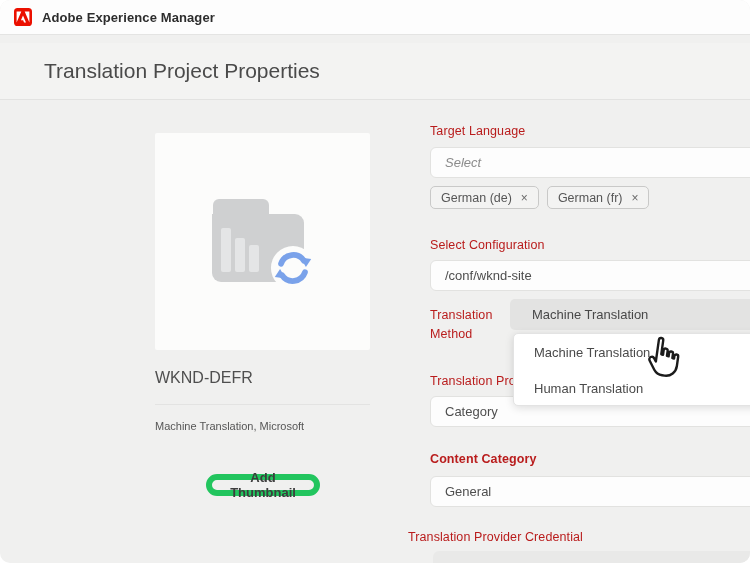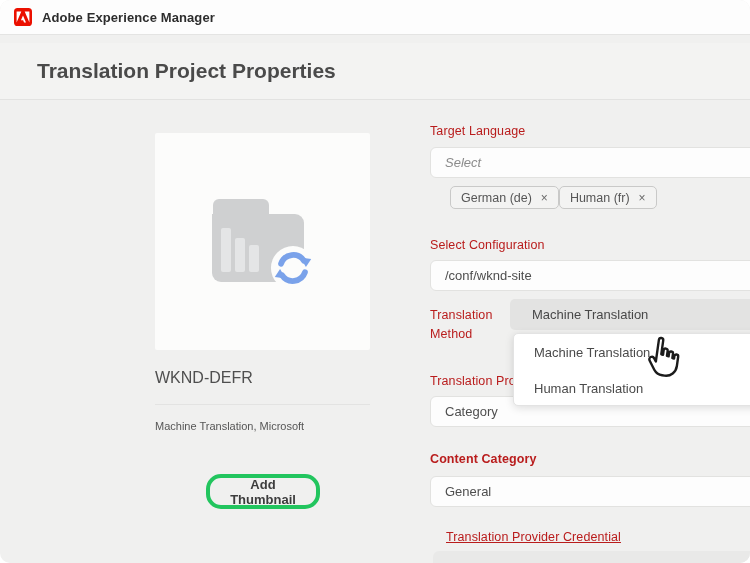--- a/index.html
+++ b/index.html
@@ -10,42 +10,42 @@
     -webkit-font-smoothing:antialiased;
   }
   
   .topbar{position:absolute;left:0;top:0;width:750px;height:35px;background:#fdfdfd;
     border-bottom:1px solid #e4e4e3;box-sizing:border-box;display:flex;align-items:center;}
   .adobe-logo{margin-left:14px;width:18px;height:18px;display:block;}
   .app-name{margin-left:10px;font-size:13px;font-weight:700;color:#2d2d2d;letter-spacing:.1px;}
   
   .title-band{position:absolute;left:0;top:43px;width:750px;height:57px;background:#f3f3f2;
     border-bottom:1px solid #e2e2e1;box-sizing:border-box;}
-  .page-title{position:absolute;left:37px;top:16px;font-size:21px;font-weight:700;color:#4a4a4a;}
+  .page-title{position:absolute;left:44px;top:16px;font-size:21px;font-weight:400;color:#4a4a4a;}
   
   .thumb-card{position:absolute;left:155px;top:133px;width:215px;height:217px;background:#fcfcfb;border-radius:2px;}
   .folder-tab{position:absolute;left:58px;top:66px;width:56px;height:18px;background:#cfd0d1;border-radius:6px 6px 0 0;}
   .folder-body{position:absolute;left:57px;top:81px;width:92px;height:68px;background:#cfd0d1;border-radius:0 9px 9px 9px;}
   .bar{position:absolute;background:#e4e5e6;border-radius:2px;width:10px;}
   .bar1{left:9px;top:14px;height:44px;}
   .bar2{left:23px;top:24px;height:34px;}
   .bar3{left:37px;top:31px;height:27px;}
   .sync-wrap{position:absolute;left:115px;top:112px;width:46px;height:46px;}
   .proj-name{position:absolute;left:155px;top:369px;font-size:16px;color:#4f4f4f;}
   .left-divider{position:absolute;left:155px;top:404px;width:215px;height:1px;background:#e3e3e2;}
   .proj-summary{position:absolute;left:155px;top:420px;font-size:11px;color:#565656;}
-  .add-thumb-btn{position:absolute;left:206px;top:474px;width:114px;height:35px;box-sizing:border-box;
-    border:4px solid #22c55e;border-radius:15px;background:transparent;display:flex;align-items:center;
+  .add-thumb-btn{position:absolute;left:206px;top:474px;width:114px;height:22px;box-sizing:border-box;
+    border:6px solid #22c55e;border-radius:15px;background:transparent;display:flex;align-items:center;
     justify-content:center;font-size:13px;font-weight:700;color:#3d3d3d;cursor:pointer;}
   
   .flabel{position:absolute;font-size:12.5px;color:#b91c1c;letter-spacing:.1px;}
   .field{position:absolute;height:31px;background:#fdfdfd;border:1px solid #e2e2e0;border-radius:6px;
     box-sizing:border-box;display:flex;align-items:center;padding:0 14px;font-size:13px;color:#4e4e4e;}
   .placeholder{font-style:italic;color:#8b8b8b;}
-  .tags-row{position:absolute;left:430px;top:186px;display:flex;margin-left:20px;}
+  .tags-row{position:absolute;left:430px;top:186px;display:flex;gap:8px;}
   .tag{display:inline-flex;align-items:center;gap:9px;height:23px;padding:0 10px;background:#f3f3f2;
     border:1px solid #c9c9c8;border-radius:5px;font-size:12.5px;color:#565656;box-sizing:border-box;}
   .tag .x{font-size:12px;color:#6a6a6a;cursor:pointer;line-height:1;}
   .method-label{width:78px;line-height:19px;}
   .select-closed{position:absolute;left:510px;top:299px;width:292px;height:31px;background:#e3e3e2;
     border-radius:5px;box-sizing:border-box;display:flex;align-items:center;padding:0 22px;font-size:13px;color:#484848;}
   .dropdown-panel{position:absolute;left:513px;top:333px;width:292px;height:73px;background:#ffffff;
     border:1px solid #e3e3e3;border-radius:5px;box-shadow:0 2px 8px rgba(0,0,0,.13);box-sizing:border-box;z-index:5;}
   .dd-option{height:36px;display:flex;align-items:center;padding-left:20px;font-size:13px;color:#4a4a4a;cursor:pointer;}
   .credential-field{position:absolute;left:433px;top:551px;width:369px;height:20px;background:#e9e9e8;border-radius:6px 6px 0 0;}
@@ -93,21 +93,21 @@
   <div class="flabel" style="left:430px;top:124px;">Target Language</div>
   <div class="field" style="left:430px;top:147px;width:372px;">
     <span class="placeholder">Select</span>
   </div>
   <div class="tags-row">
     <span class="tag">
       <span>German (de)</span>
       <span class="x">×</span>
     </span>
     <span class="tag">
-      <span>Human (fr)</span>
+      <span>German (fr)</span>
       <span class="x">×</span>
     </span>
   </div>
 
   <div class="flabel" style="left:430px;top:238px;">Select Configuration</div>
   <div class="field" style="left:430px;top:260px;width:372px;">
     <span>/conf/wknd-site</span>
   </div>
 
   <div class="flabel method-label" style="left:430px;top:306px;">Translation Method</div>
@@ -122,20 +122,20 @@
   <div class="flabel" style="left:430px;top:374px;white-space:nowrap;">Translation Provider</div>
   <div class="field" style="left:430px;top:396px;width:372px;">
     <span>Category</span>
   </div>
 
   <div class="flabel" style="left:430px;top:452px;font-weight:bold;">Content Category</div>
   <div class="field" style="left:430px;top:476px;width:372px;">
     <span>General</span>
   </div>
 
-  <div class="flabel" style="left:446px;top:530px;text-decoration:underline;">Translation Provider Credential</div>
+  <div class="flabel" style="left:408px;top:530px;">Translation Provider Credential</div>
   <div class="credential-field"></div>
 
   <svg class="cursor-hand" viewBox="0 0 24 24">
     <path fill="#ffffff" stroke="#1b1b1b" stroke-width="1.25" stroke-linejoin="round" d="M9.8 2.3c.62 0 1.12.5 1.12 1.12v7.3l.92.1V8.5c0-.58.48-1.05 1.06-1.05s1.06.47 1.06 1.05v2.65l.9.1V9.6c0-.56.46-1.02 1.03-1.02s1.03.46 1.03 1.02v2.3l.9.1v-1.25c0-.55.45-1 1-1s1 .45 1 1v4.9c0 3.25-2.4 5.85-5.7 5.85h-1.25c-2.05 0-3.35-.72-4.45-2.25l-3.1-4.5c-.42-.6-.28-1.42.32-1.84.6-.42 1.42-.28 1.84.32l1.15 1.6V3.42c0-.62.5-1.12 1.12-1.12z"></path>
   </svg>
 
 </div>
 
 </body></html>

